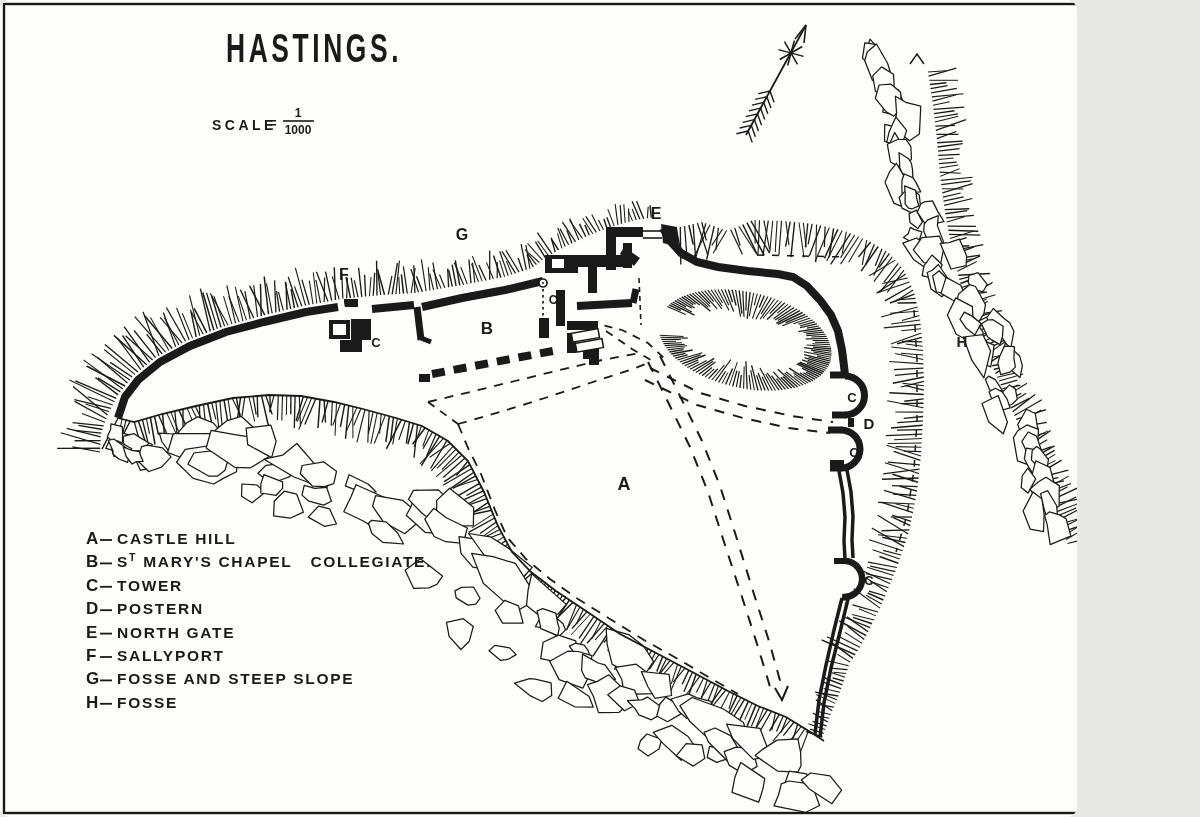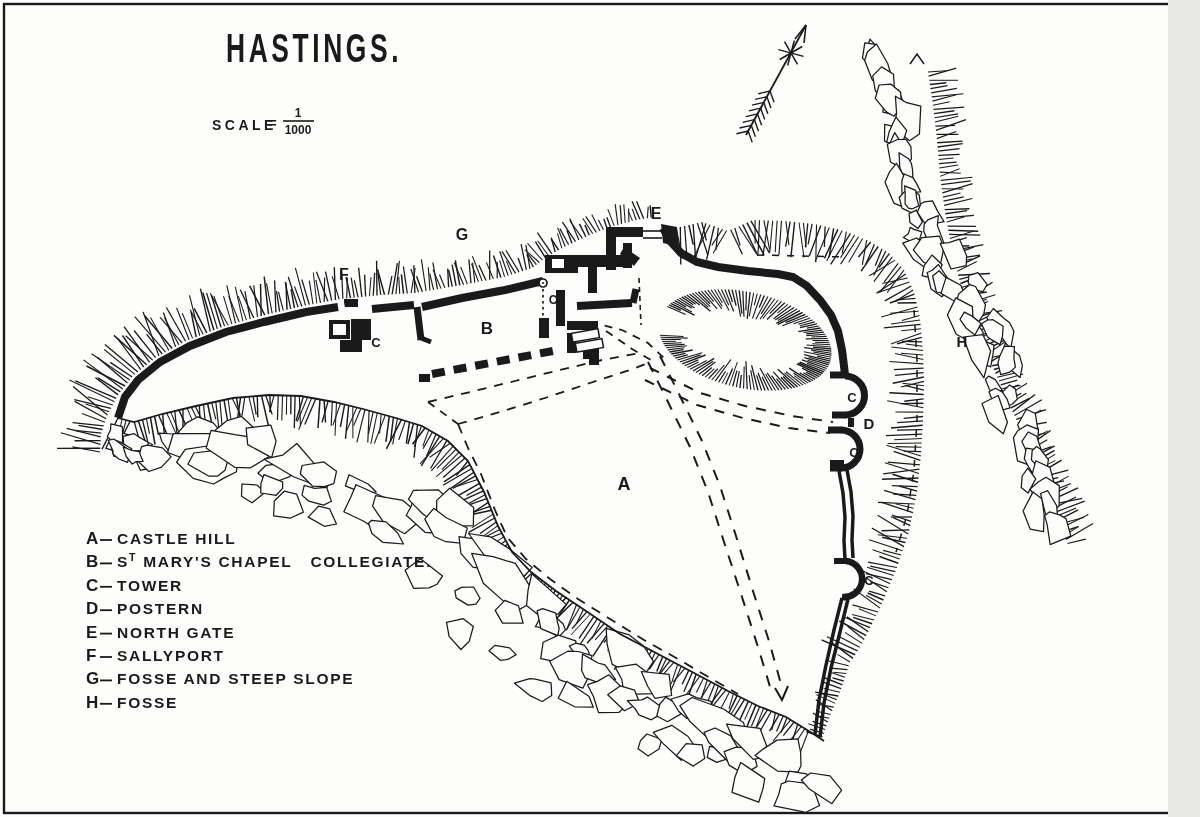--- a/index.html
+++ b/index.html
@@ -1,16 +1,16 @@
 <!DOCTYPE html>
 <html><head>
 <meta charset="utf-8">
 <style>
   html,body{margin:0;padding:0;background:#e8e8e4;}
-  #stage{position:relative;width:1168px;height:817px;background:#fdfdfb;overflow:hidden;}
+  #stage{position:relative;width:1077px;height:817px;background:#fdfdfb;overflow:hidden;border-radius:10px;}
   svg{display:block}
   text{font-family:"Liberation Sans",sans-serif;fill:#1a1a1a;}
   .hand{font-weight:700;}
 </style>
 </head>
 <body>
 
 <div id="stage">
 <svg id="map" width="1200" height="817" viewBox="0 0 1200 817">
   <rect x="0" y="0" width="1200" height="817" fill="#fdfdfb"></rect>

